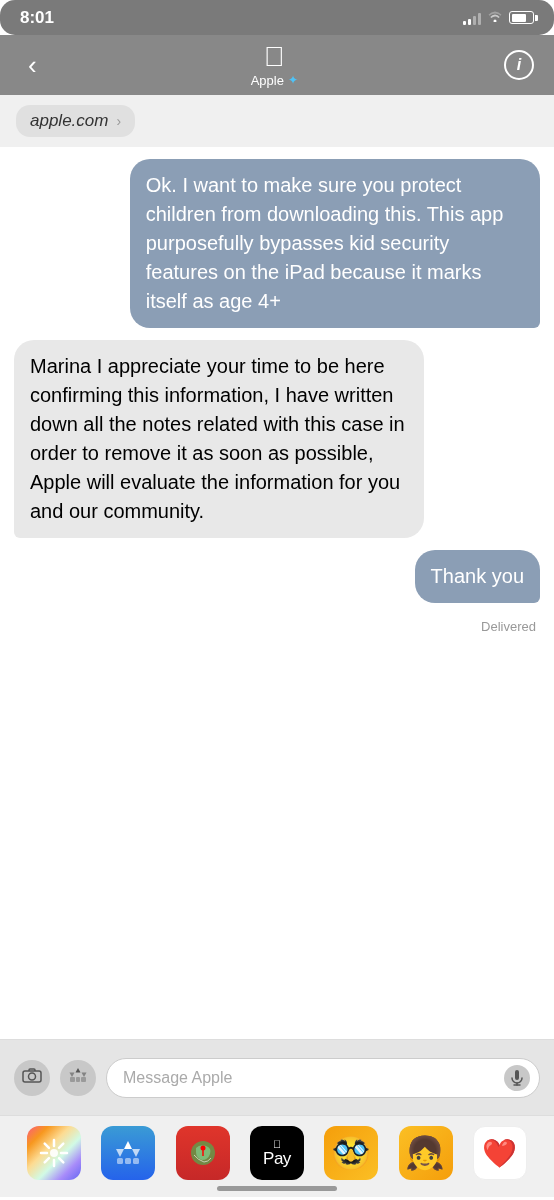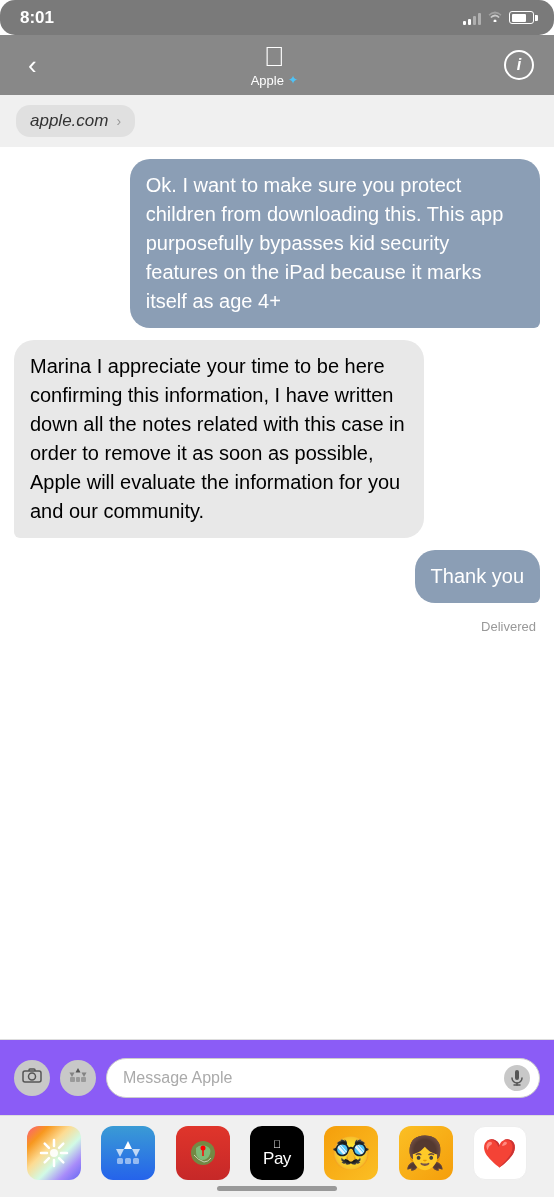--- a/index.html
+++ b/index.html
@@ -204,21 +204,21 @@
     .delivered-text {
       text-align: right;
       color: #999;
       font-size: 13px;
       margin-top: 4px;
       padding-right: 4px;
     }
 
     
     .input-bar {
-      background: #8b5cf6;
+      background: #e5e5e5;
       border-top: 1px solid #ddd;
       padding: 12px 14px;
       display: flex;
       align-items: center;
       gap: 10px;
       height: 76px;
     }
     .camera-btn {
       width: 36px;
       height: 36px;

